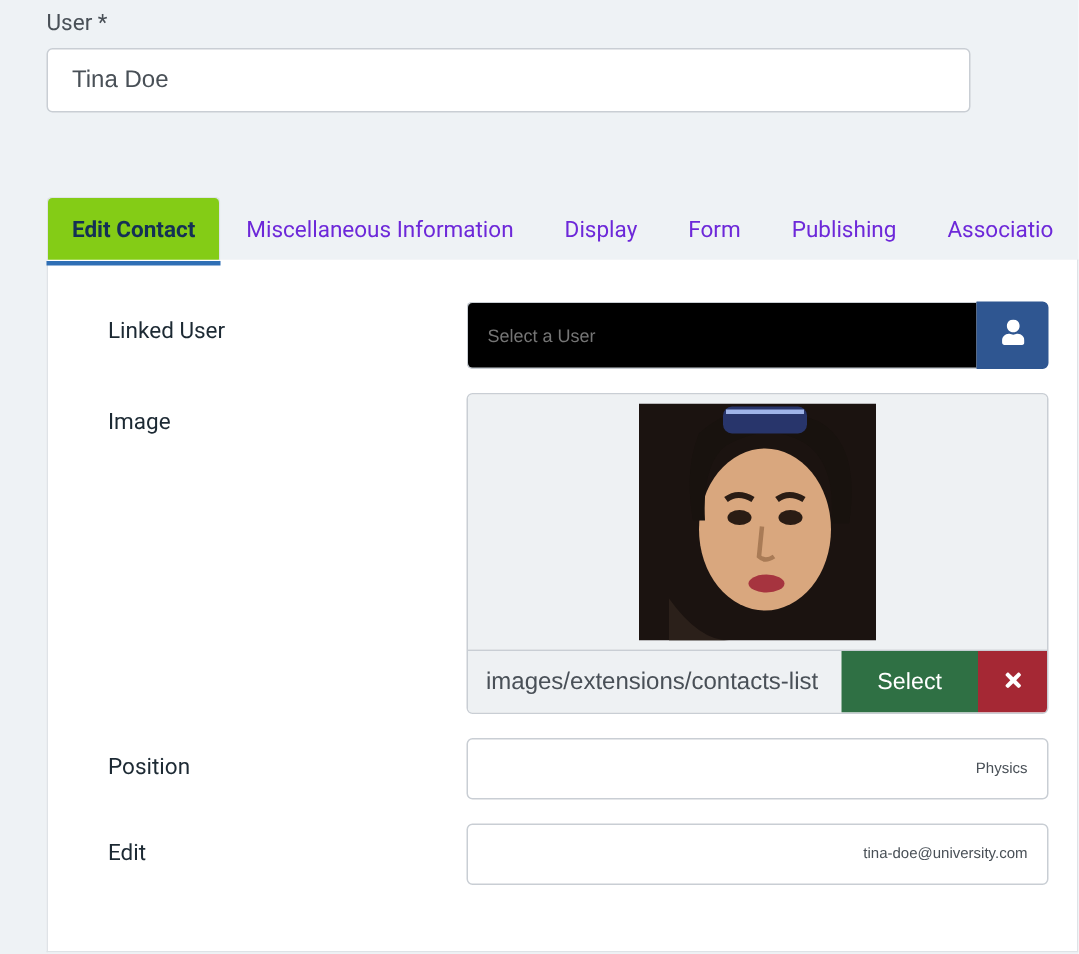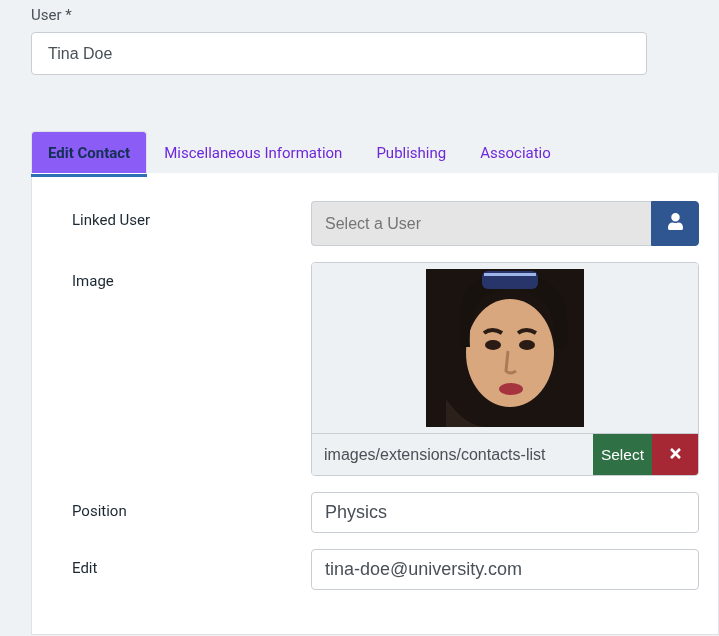--- a/index.html
+++ b/index.html
@@ -47,21 +47,21 @@
     font-size: 15px;
     white-space: nowrap;
     border: 1px solid transparent;
     border-bottom: none;
     position: relative;
     top: 1px;
   }
   .tab.active {
     color: #143055;
     font-weight: 700;
-    background: #8b5cf6;
+    background: #84cc16;
     border: 1px solid #dfe3e7;
     border-bottom: 1px solid #fff;
     border-radius: 4px 4px 0 0;
   }
   .tab.active::after {
     content: "";
     position: absolute;
     left: -1px; right: -1px; bottom: -4px;
     height: 3px;
     background: #2f6fb5;
@@ -85,39 +85,40 @@
     color: #1c2933;
   }
   .field-control {
     flex: 0 0 388px;
     width: 388px;
   }
   .input-text {
     width: 100%;
     height: 41px;
     padding: 8px 13px;
-    font-size: 18px;
+    font-size: 10px;
     border: 1px solid #c9ced4;
     border-radius: 4px;
     color: #495057;
     background: #fff;
+    text-align: right;
   }
   .user-select {
     display: flex;
     width: 100%;
     height: 45px;
   }
   .user-select-input {
     flex: 1;
-    background: #e5e5e5;
+    background: #000000;
     border: 1px solid #c9ced4;
     border-right: none;
     border-radius: 4px 0 0 4px;
     padding: 8px 13px;
-    font-size: 16px;
+    font-size: 12px;
     color: #6c757d;
   }
   .user-select-btn {
     width: 48px;
     background: #2f5691;
     border: 1px solid #2f5691;
     border-radius: 0 4px 4px 0;
     display: flex;
     align-items: center;
     justify-content: center;
@@ -148,21 +149,21 @@
     background: #eef1f3;
     border: none;
     padding: 8px 12px;
     font-size: 16px;
     color: #495057;
   }
   .btn-select {
     background: #2f7044;
     color: #fff;
     border: none;
-    padding: 0 8px;
+    padding: 0 24px;
     font-size: 15.5px;
     cursor: pointer;
   }
   .btn-clear {
     background: #a52834;
     border: none;
     width: 46px;
     display: flex;
     align-items: center;
     justify-content: center;
@@ -175,20 +176,22 @@
 
 <div class="top-area">
   <label class="name-label">User *</label><br>
   <input class="name-input" type="text" value="Tina Doe" style="">
 </div>
 
 <div class="tabs-wrap">
   <div class="tabs">
     <div class="tab active"><span>Edit Contact</span></div>
     <div class="tab"><span>Miscellaneous Information</span></div>
+    <div class="tab"><span>Display</span></div>
+    <div class="tab"><span>Form</span></div>
     <div class="tab"><span>Publishing</span></div>
     <div class="tab"><span>Associatio</span></div>
   </div>
 
   <div class="panel">
 
     <div class="field-row">
       <div class="field-label">Linked User</div>
       <div class="field-control">
         <div class="user-select">

